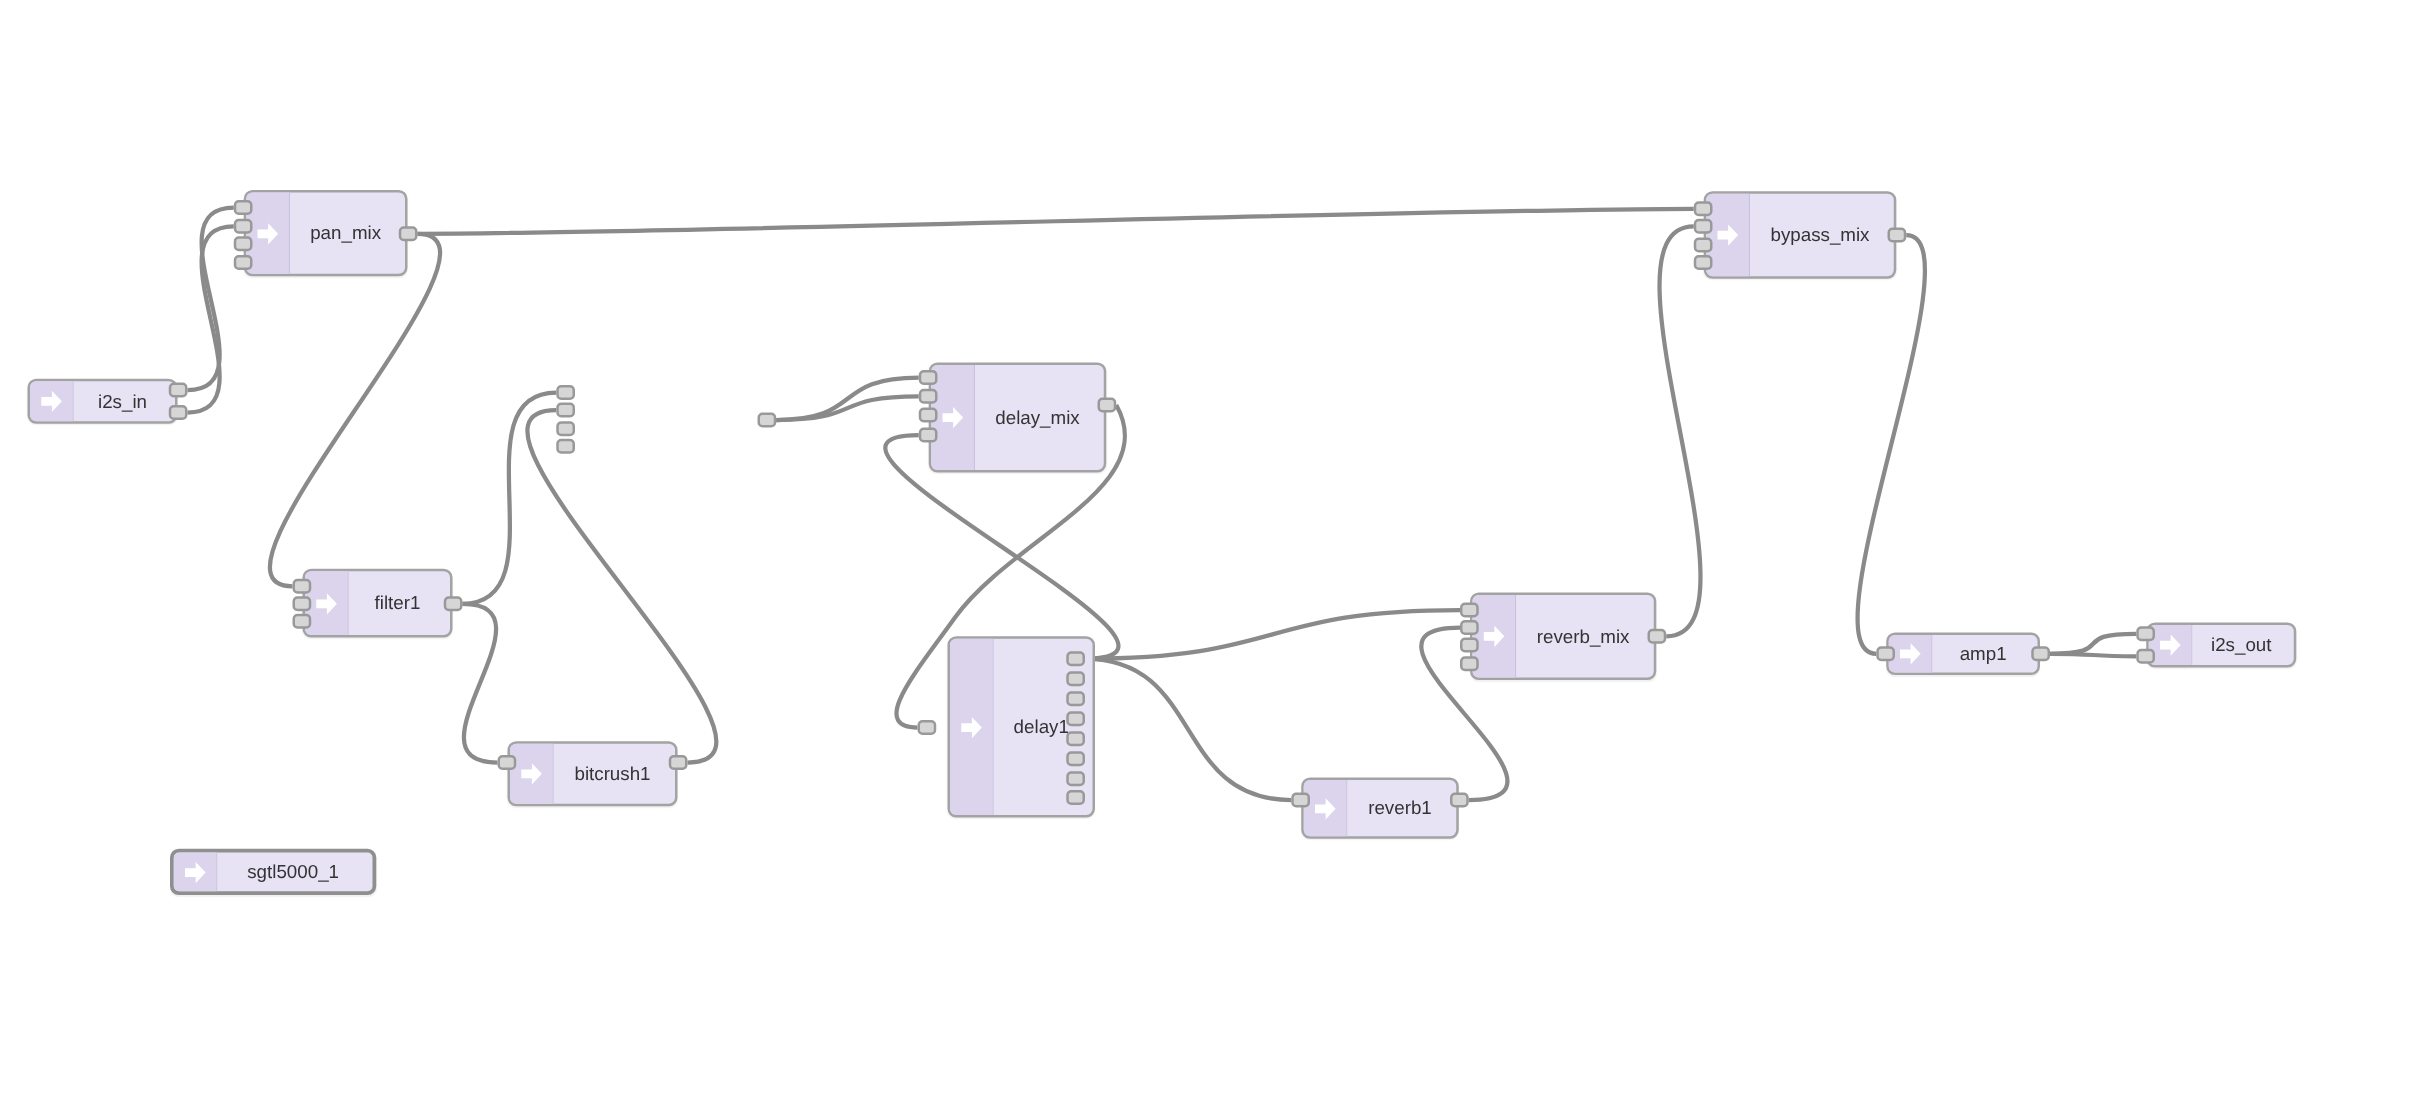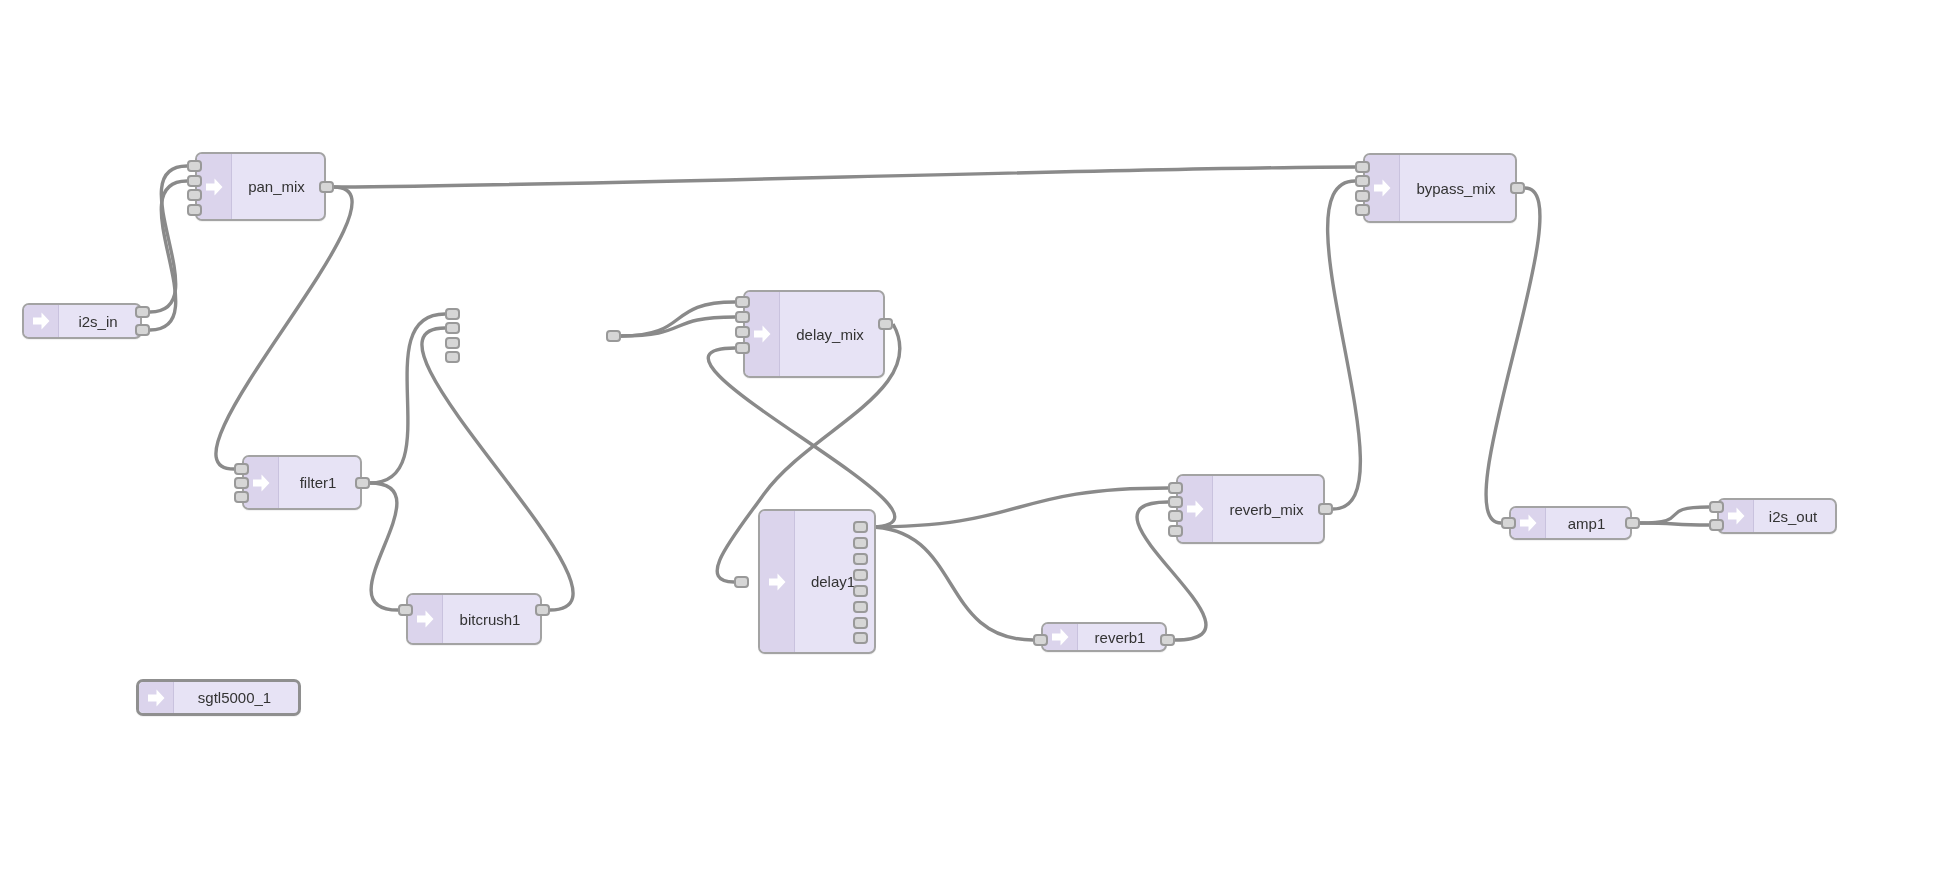--- a/index.html
+++ b/index.html
@@ -174,21 +174,21 @@
       <svg width="20" height="20" class="arrow-icon">
         <polygon points="2,6.5 10.5,6.5 10.5,1.5 18.5,10 10.5,18.5 10.5,13.5 2,13.5" fill="#ffffff"></polygon>
       </svg>
       <span class="node-label">reverb_mix</span>
     </div>
     <div class="port" style="left: 1168px; top: 482px;"></div>
     <div class="port" style="left: 1168px; top: 496px;"></div>
     <div class="port" style="left: 1168px; top: 510px;"></div>
     <div class="port" style="left: 1168px; top: 525px;"></div>
     <div class="port" style="left: 1318px; top: 503px;"></div>
-    <div class="node" style="left: 1041px; top: 622px; width: 126px; height: 30px;">
+    <div class="node" style="left: 1041px; top: 622px; width: 126px; height: 49px;">
       <div class="strip"></div>
       <svg width="20" height="20" class="arrow-icon">
         <polygon points="2,6.5 10.5,6.5 10.5,1.5 18.5,10 10.5,18.5 10.5,13.5 2,13.5" fill="#ffffff"></polygon>
       </svg>
       <span class="node-label">reverb1</span>
     </div>
     <div class="port" style="left: 1033px; top: 634px;"></div>
     <div class="port" style="left: 1160px; top: 634px;"></div>
     <div class="node" style="left: 1363px; top: 153px; width: 154px; height: 70px;">
       <div class="strip"></div>

